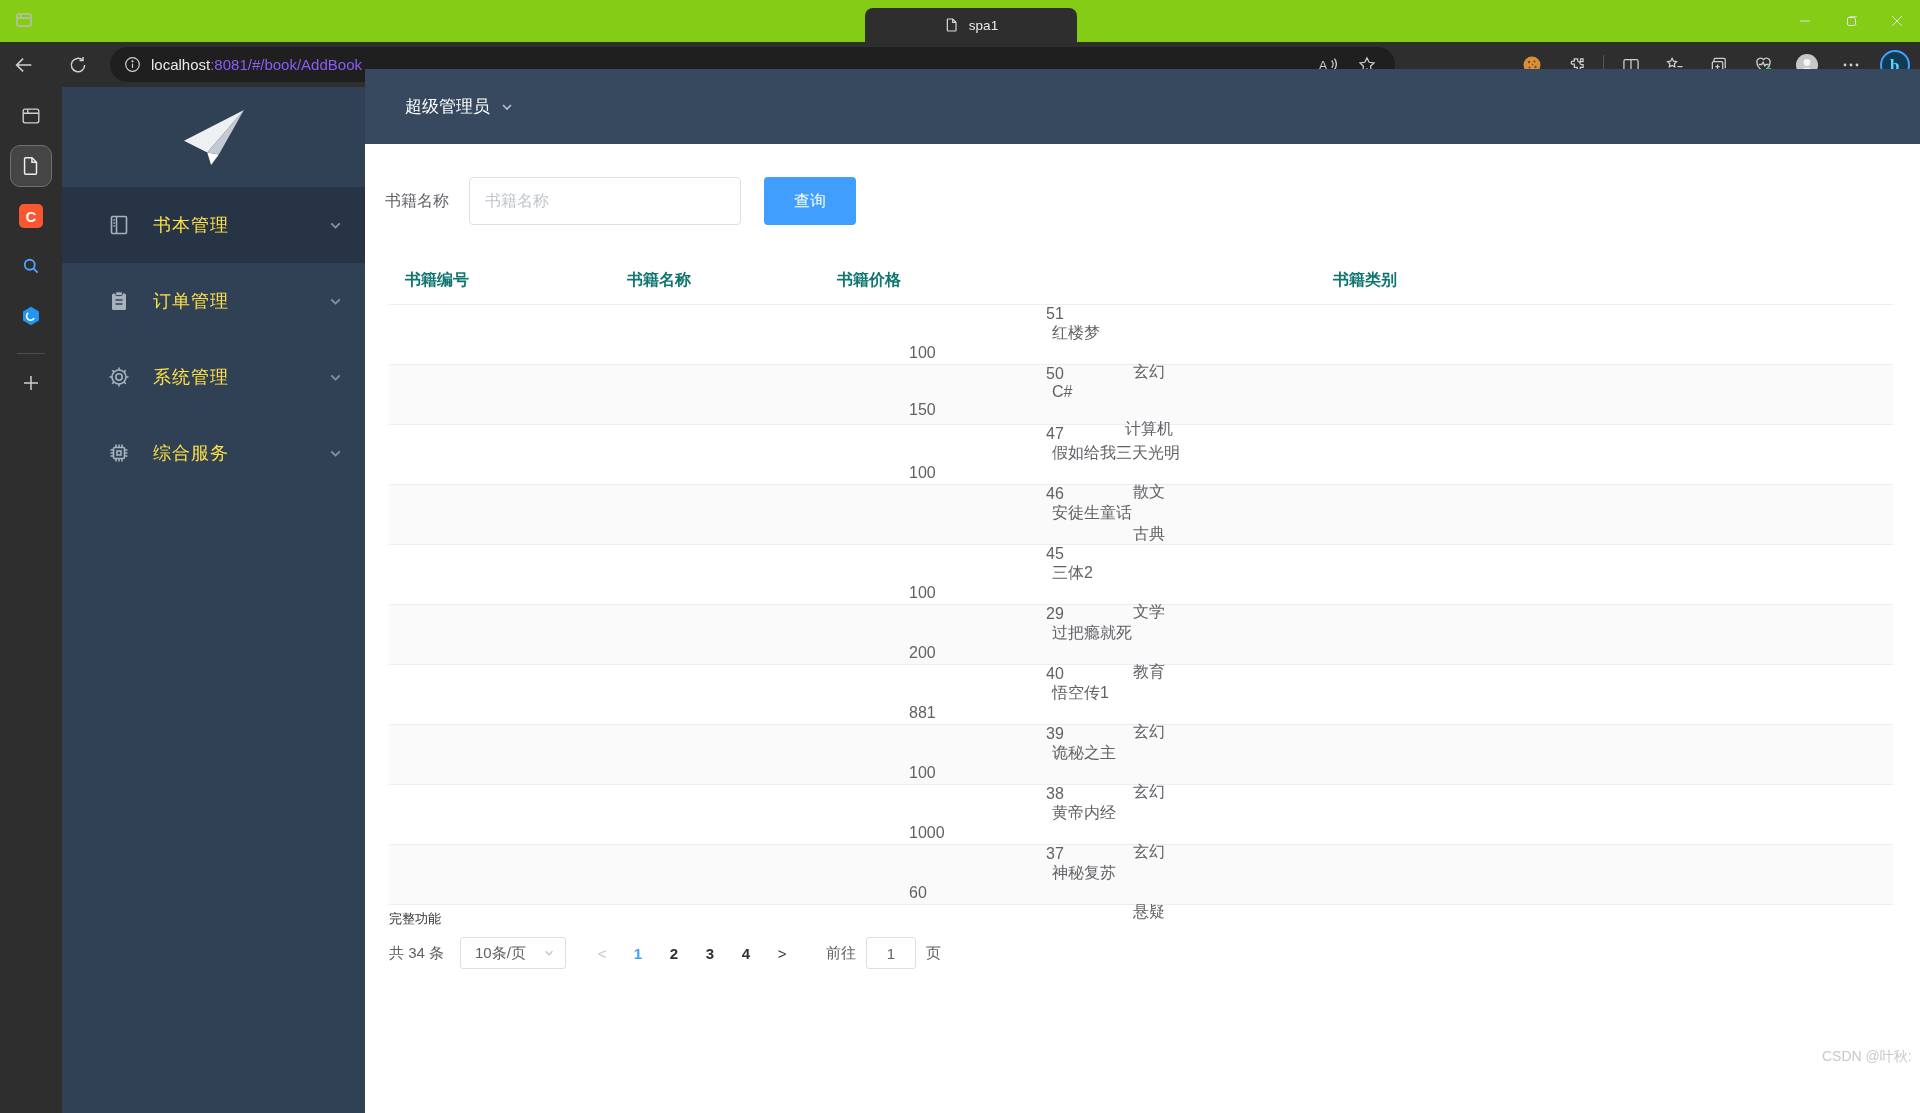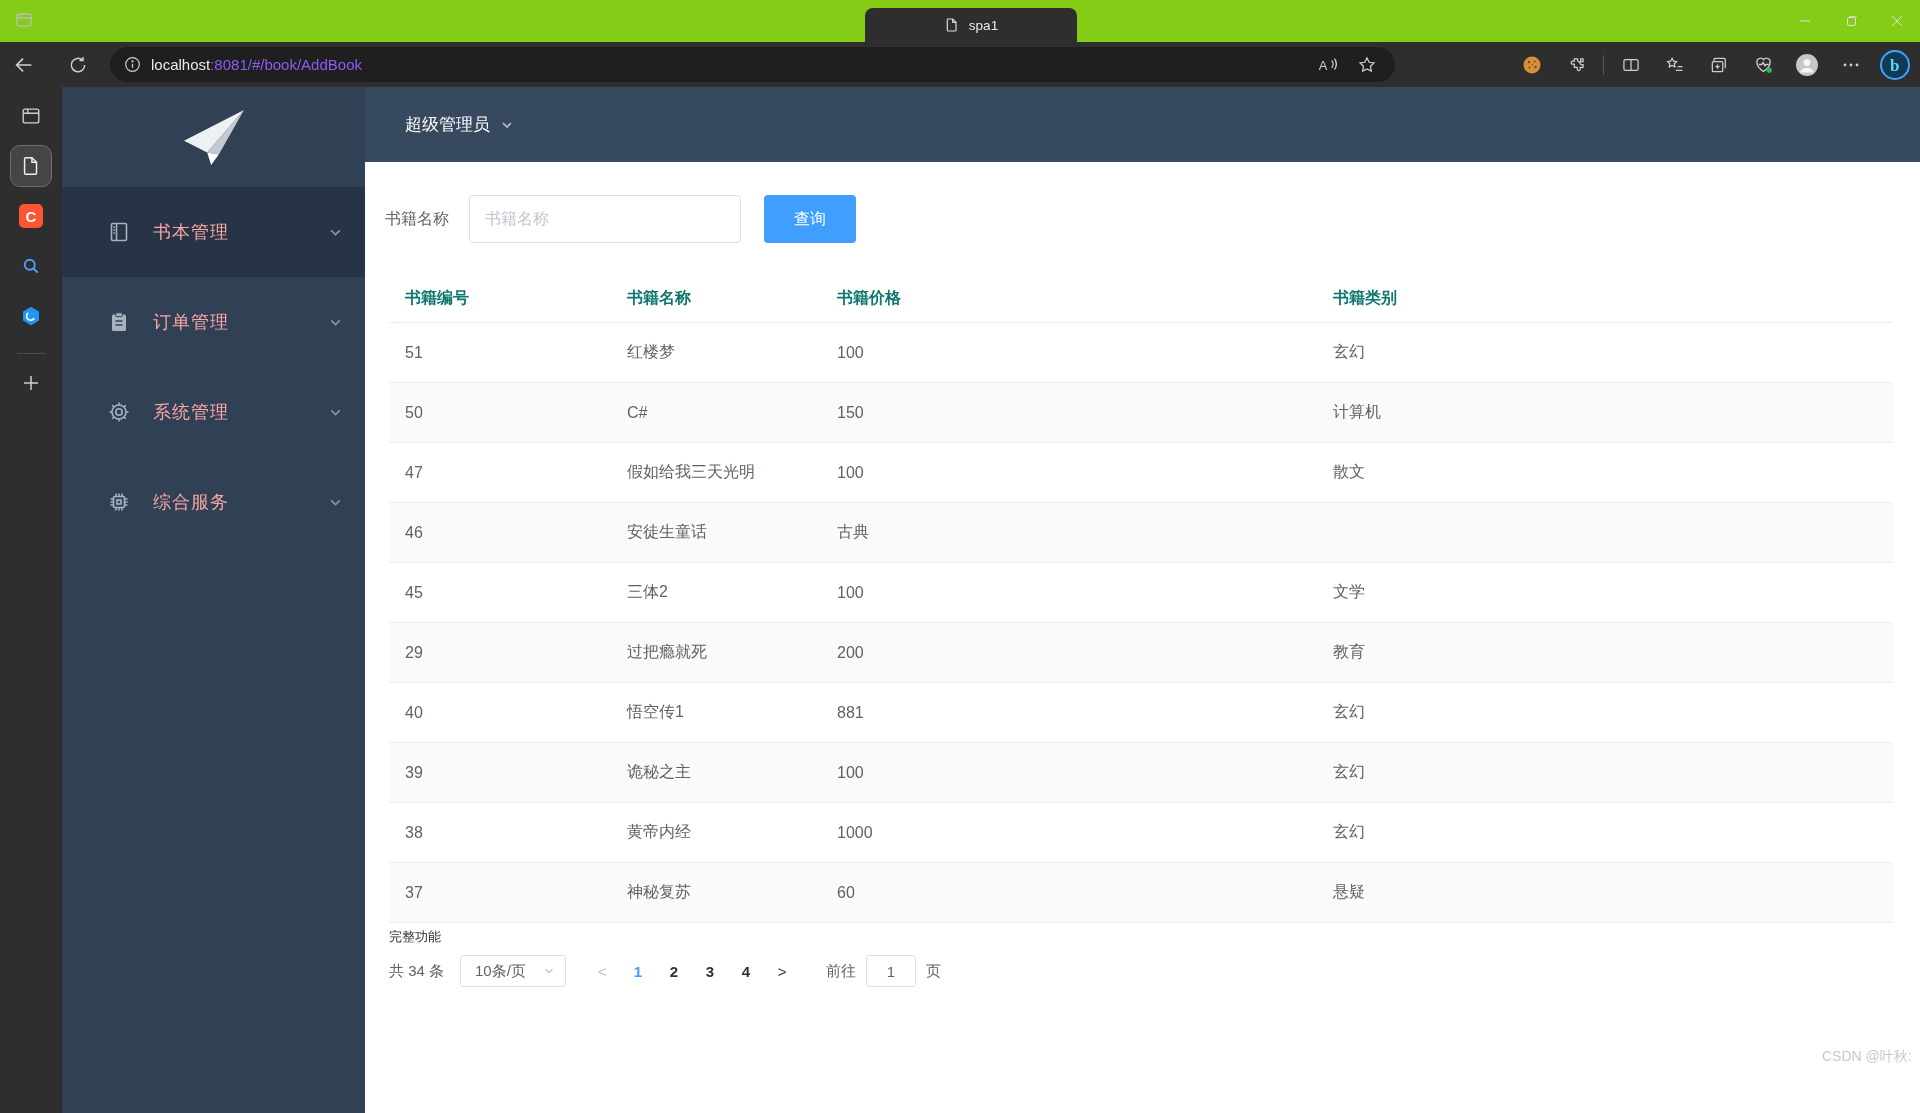--- a/index.html
+++ b/index.html
@@ -34,44 +34,44 @@
           display:flex; flex-direction:column; align-items:center; }
   .rail-btn { width:42px; height:42px; display:flex; align-items:center; justify-content:center; cursor:pointer; margin-top:8px; }
   .rail-active { background:#454545; border:1px solid #6f6f6f; border-radius:10px; }
   .csdn-badge { width:24px; height:24px; background:#fc5531; border-radius:5px; color:#fff; font-weight:bold;
                 font-size:15px; display:flex; align-items:center; justify-content:center; }
   .rail-divider { width:28px; height:1px; background:#4d4d4d; margin-top:16px; }
 
   
   .sidebar { position:absolute; left:62px; top:87px; width:303px; height:1026px; background:#304156; }
   .logo-area { height:100px; display:flex; align-items:center; justify-content:center; }
-  .menu-item { height:90px; display:flex; align-items:center; padding:0 22px 0 45px; cursor:pointer; color:#fca5a5; }
+  .menu-item { height:76px; display:flex; align-items:center; padding:0 22px 0 45px; cursor:pointer; color:#fde047; }
   .menu-item.active { background:#263445; }
   .menu-label { font-size:18px; margin-left:22px; flex:1; letter-spacing:1px; }
 
   
-  .main { position:absolute; left:365px; top:87px; width:1555px; height:1026px; background:#fff;border-radius:12px; }
+  .main { position:absolute; left:365px; top:69px; width:1555px; height:1026px; background:#fff;border-radius:12px; }
   .app-header { height:75px; background:#36495f; display:flex; align-items:center; padding-left:40px; }
   .user-name { color:#fff; font-size:17px; cursor:pointer; display:flex; align-items:center; gap:10px; }
 
   .content { padding:0 27px 0 20px; }
   .search-row { margin-top:33px; display:flex; align-items:center; }
   .search-label { font-size:16px; color:#606266; }
   .search-input { margin-left:20px; width:272px; height:48px; border:1px solid #dcdfe6; border-radius:4px;
                   padding:0 15px; font-size:16px; color:#606266; outline:none;
                   font-family:"Liberation Sans","DejaVu Sans",sans-serif; }
   .search-input::placeholder { color:#c0c4cc; }
   .query-btn { margin-left:23px; width:92px; height:48px; background:#409eff; border:none; border-radius:4px;
                color:#fff; font-size:16px; cursor:pointer; font-family:"Liberation Sans","DejaVu Sans",sans-serif; }
 
   .table { margin-left:4px; margin-top:32px; width:1504px; }
   .thead { display:flex; height:48px; align-items:center; border-bottom:1px solid #ebeef5;
            color:#0f766e; font-weight:bold; font-size:16px; }
   .trow { display:flex; height:60px; align-items:center; border-bottom:1px solid #ebeef5;
-          color:#606266; font-size:16px; background:#fff; }
+          color:#606266; font-size:16px; background:#fff;flex-direction:column; }
   .trow.striped { background:#fafafa; }
   .cell { padding-left:16px; }
   .c0 { width:222px; } .c1 { width:210px; } .c2 { width:496px; } .c3 { flex:1; }
 
   .section-title { margin-left:4px; margin-top:5px; font-size:13px; color:#303133; }
   .pagination { margin-left:4px; margin-top:9px; display:flex; align-items:center; font-size:15px; color:#606266; }
   .page-size { margin-left:16px; width:106px; height:32px; border:1px solid #dcdfe6; border-radius:3px;
                display:flex; align-items:center; justify-content:space-between; padding:0 10px 0 14px; cursor:pointer; }
   .pg-arrow { min-width:36px; text-align:center; font-size:15px; cursor:pointer; background:none; border:none;
               font-family:inherit; }

